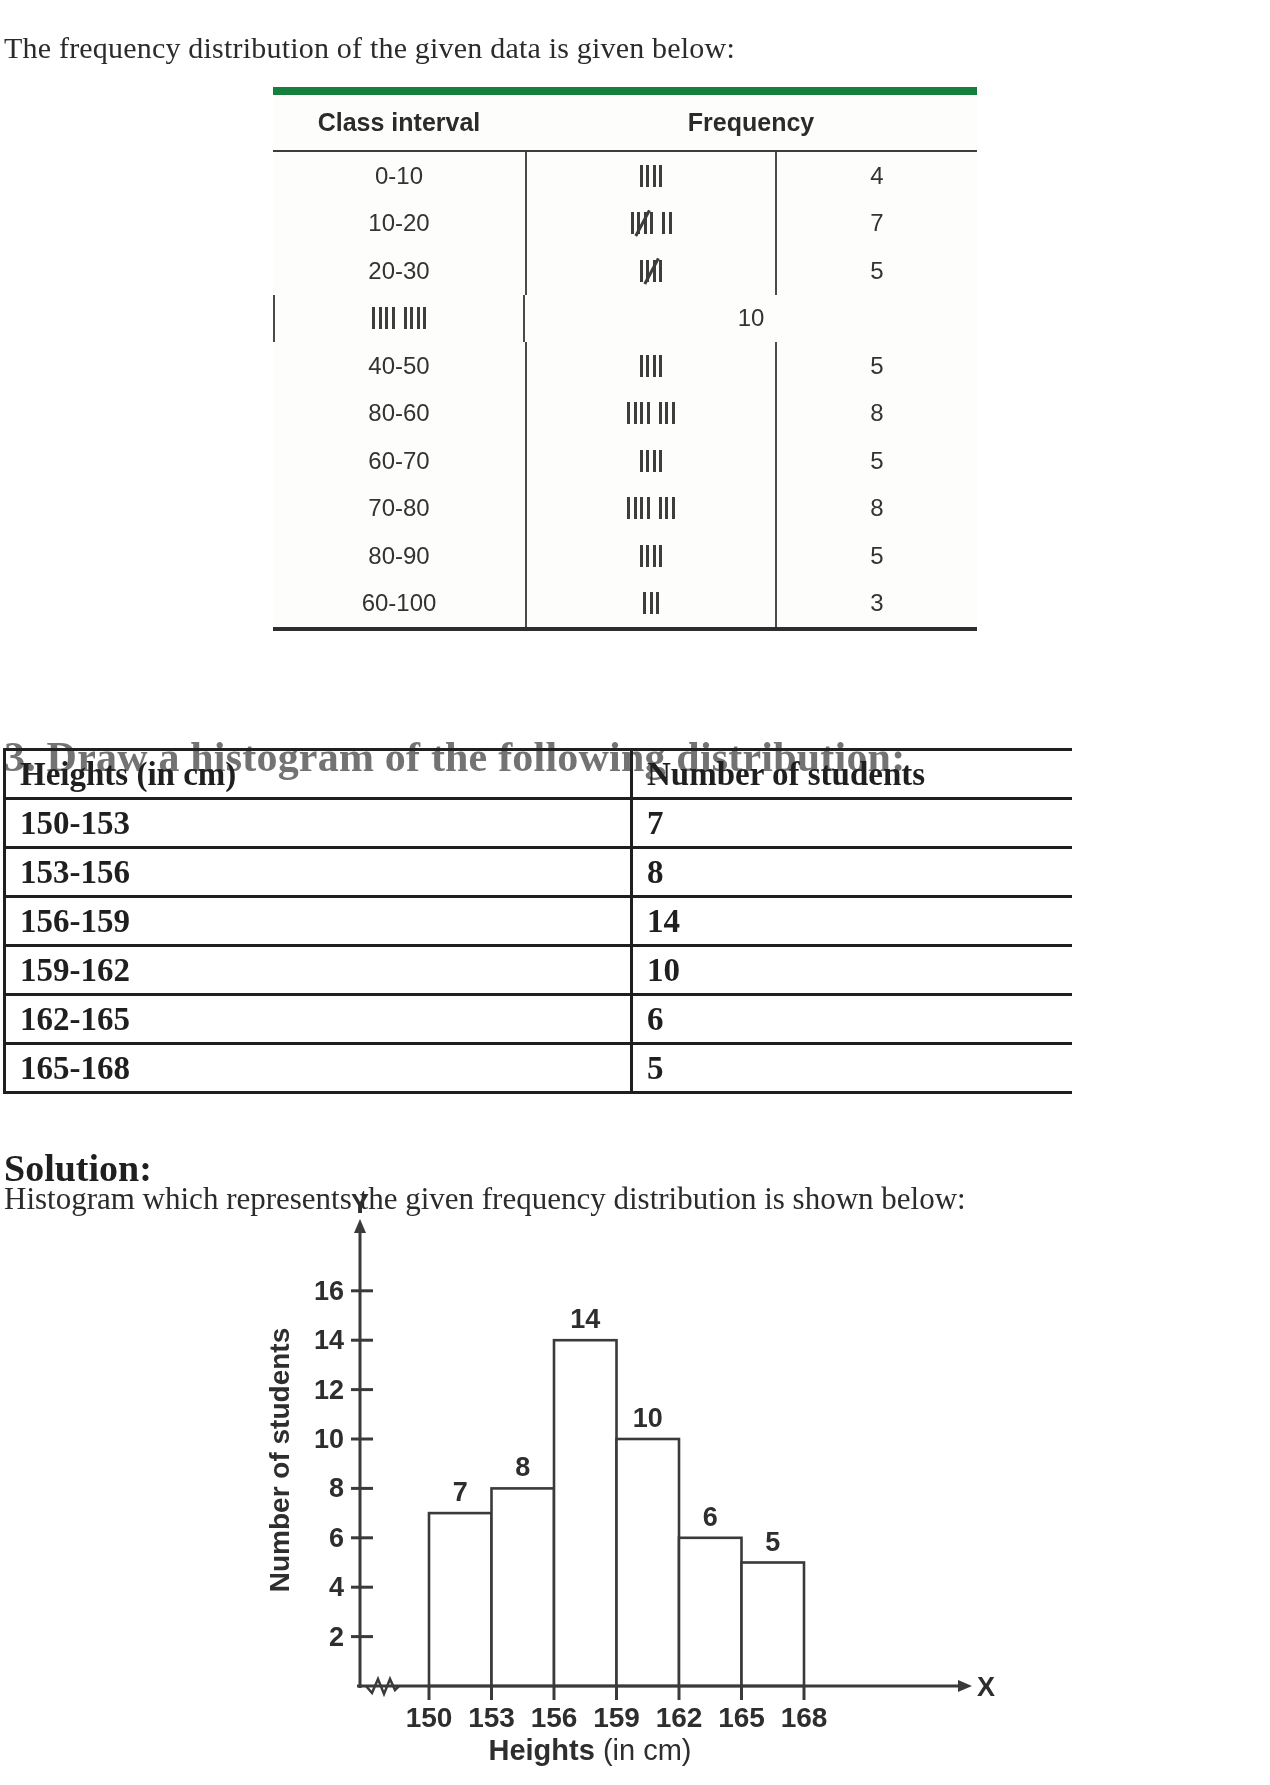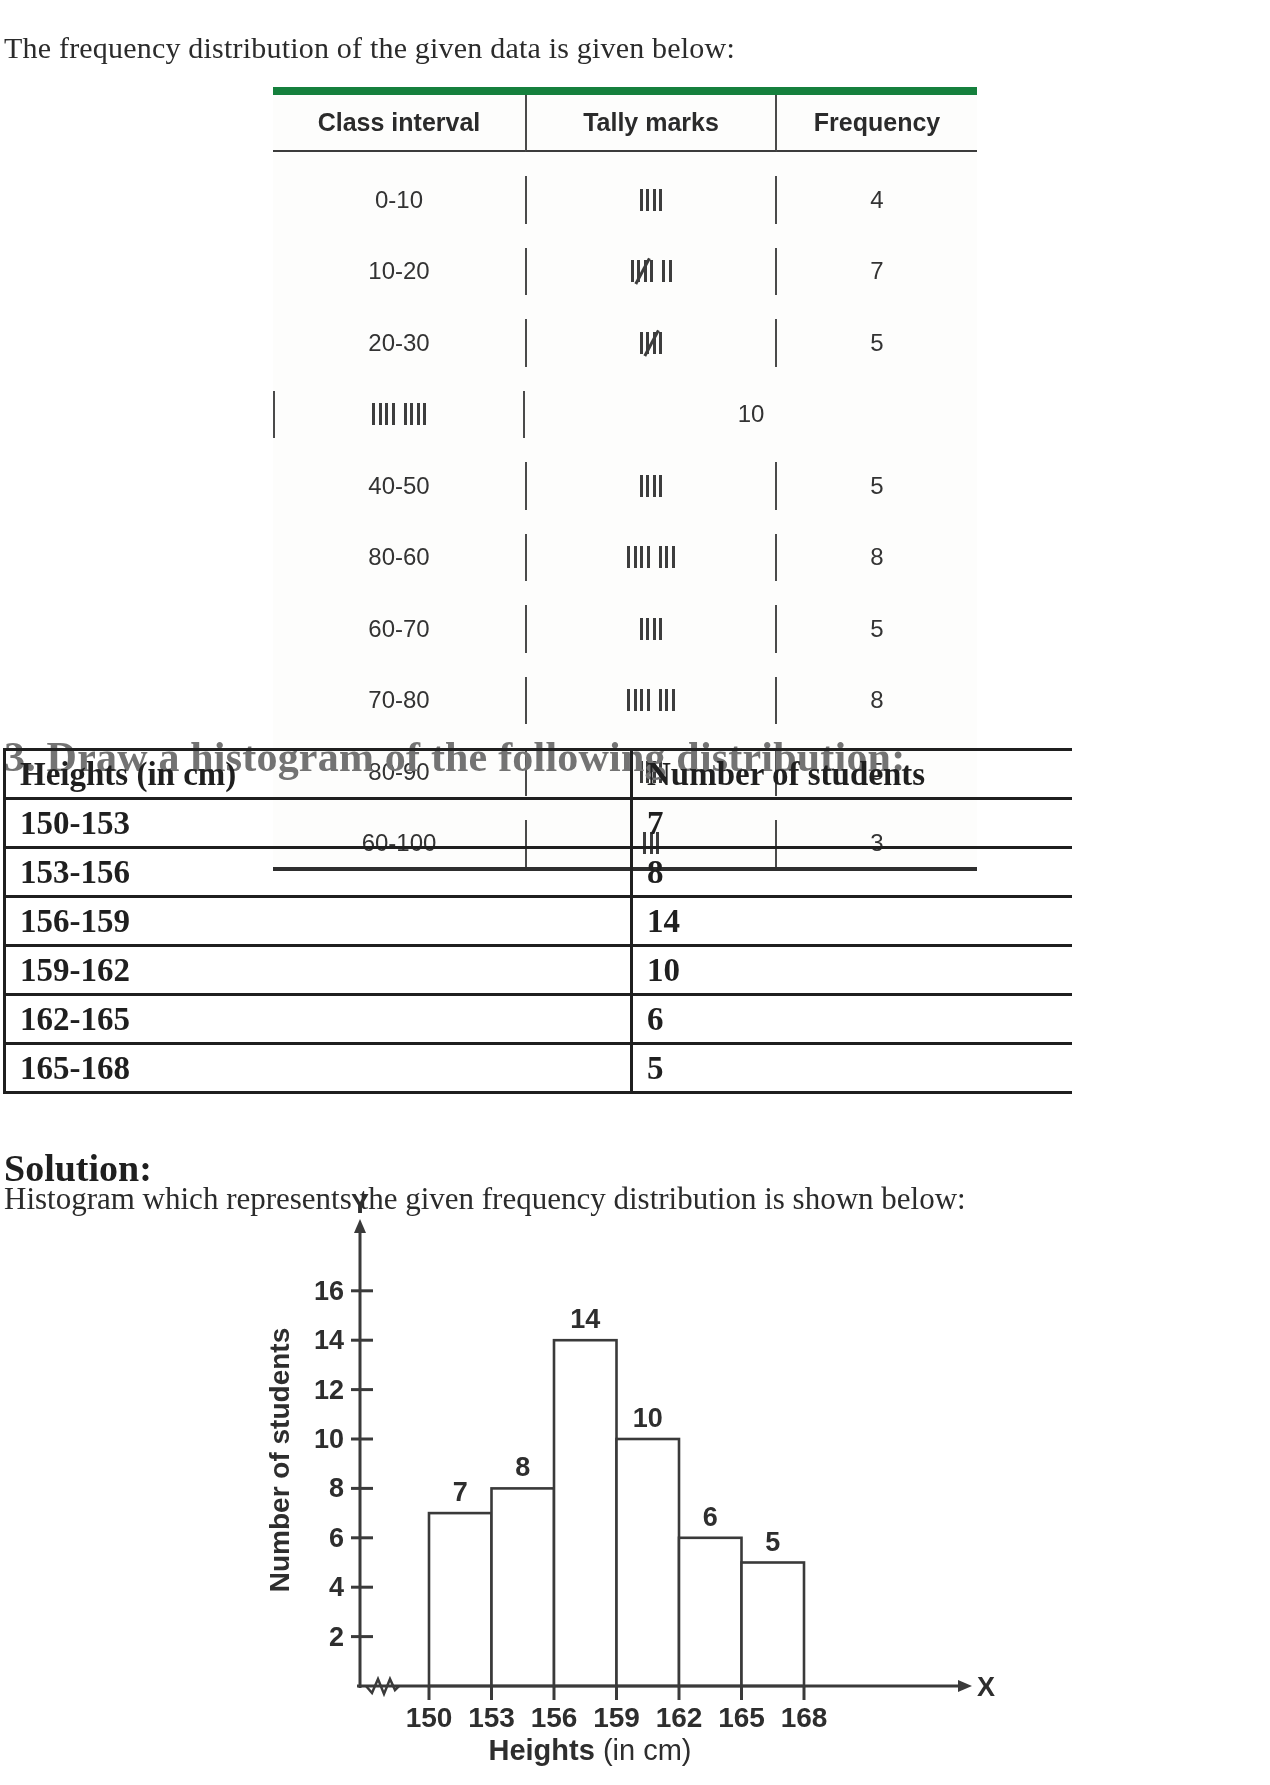--- a/index.html
+++ b/index.html
@@ -31,21 +31,21 @@
     display:flex; align-items:center; justify-content:center;
     color:#333333; font-size:24px;
   }
   .ft-c0{width:252px;}
   .ft-c1{width:248px; border-left:2px solid #4a4a4a; border-right:2px solid #4a4a4a;}
   .ft-c2{flex:1;}
   .ft-head-row .ft-cell{
     height:55px; font-weight:bold; font-size:25px; color:#2b2b2b;
     border-bottom:2.5px solid #3c3c3c;
   }
-  .ft-body-row .ft-cell{height:47.5px;margin-top:24px;}
+  .ft-body-row .ft-cell{height:47.5px;}
   
   .tally-wrap{display:flex; gap:9px; align-items:center;}
   .tg{display:inline-flex; gap:3.5px; position:relative;}
   .tg .tk{width:3px; height:22px; background:#3d3d3d; display:inline-block;}
   .tg.crossed::after{
     content:""; position:absolute; left:-3px; right:-3px; top:46%; height:2.5px;
     background:#3d3d3d; transform:rotate(-62deg);
   }
   
   .question-heading{
@@ -81,21 +81,20 @@
 </head>
 <body>
 
 <div class="page">
 
   <p class="intro">The frequency distribution of the given data is given below:</p>
 
   <div class="freq-table">
     <div class="ft-row ft-head-row">
         <div class="ft-cell ft-c0">Class interval</div>
-        <div class="ft-cell ft-c1">Tally marks</div>
         <div class="ft-cell ft-c2">Frequency</div>
       </div>
     <div>
         <div class="ft-row ft-body-row">
           <div class="ft-cell ft-c0">0-10</div>
           <div class="ft-cell ft-c1">
             <span class="tally-wrap">
               <span class="tg">
                 <span class="tk"></span>
                 <span class="tk"></span>

